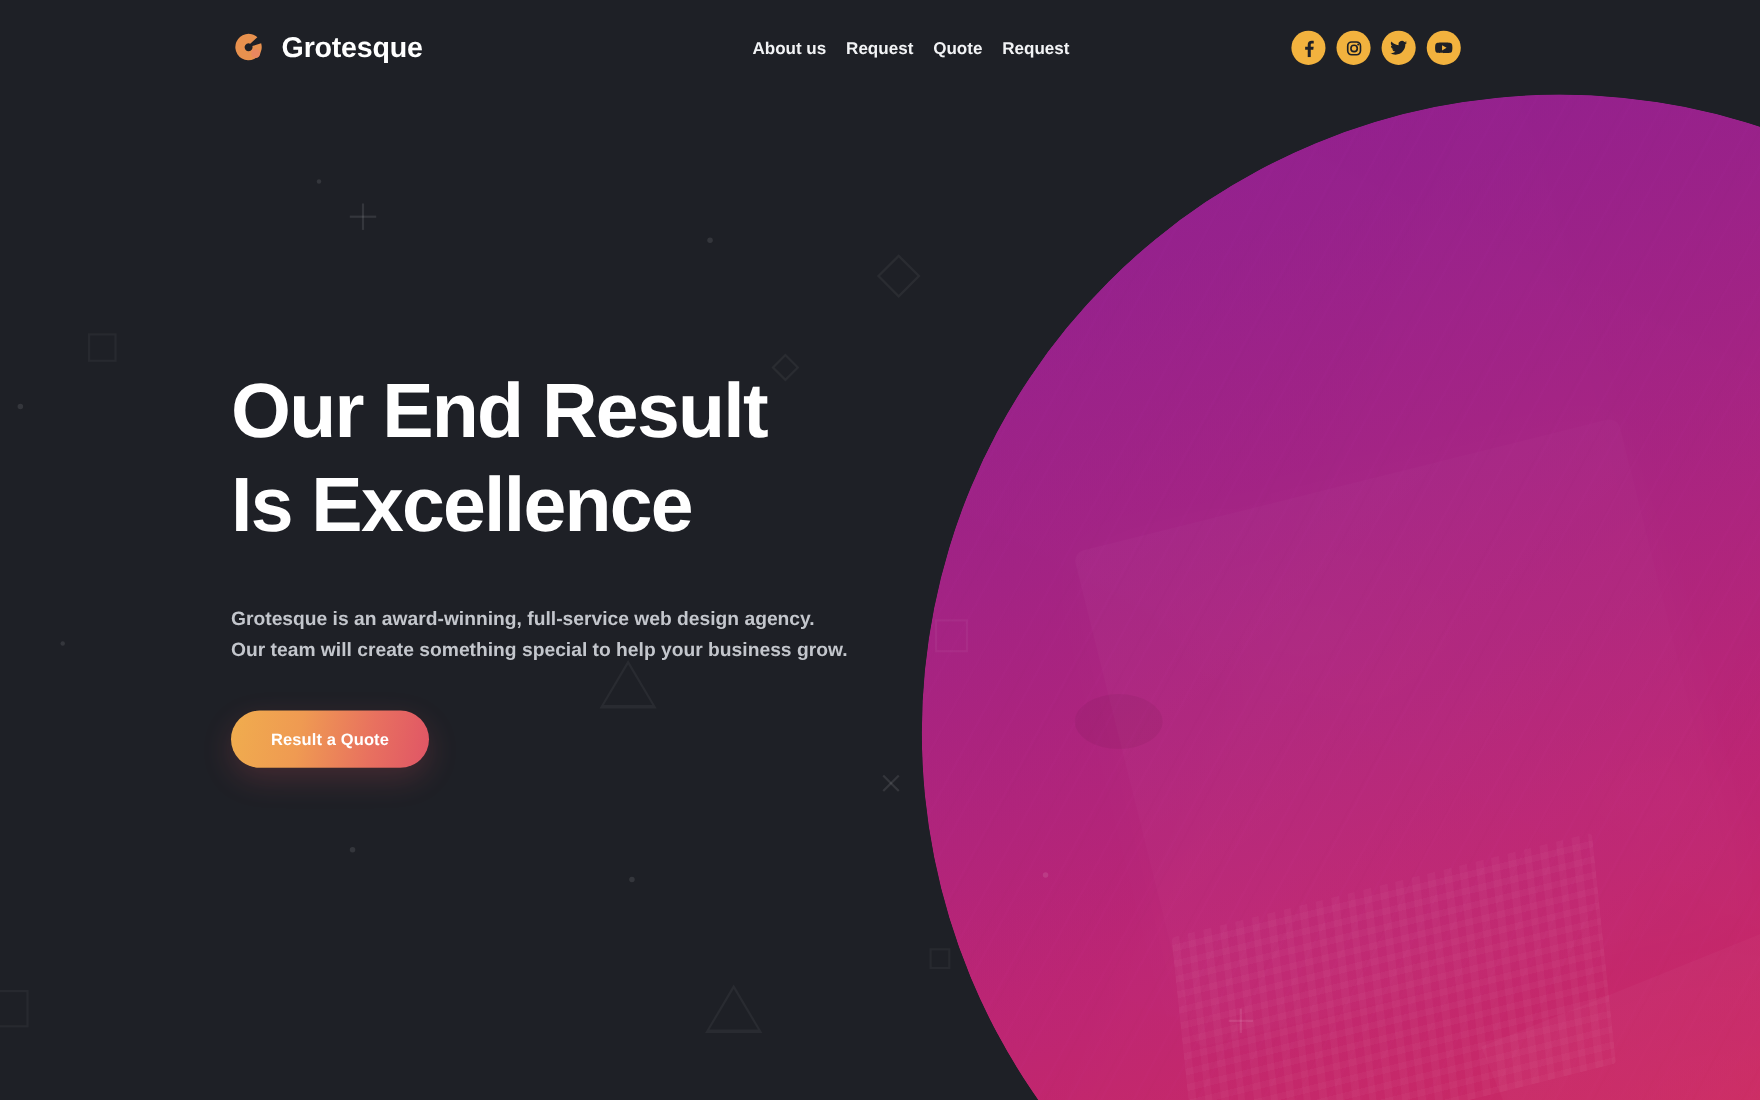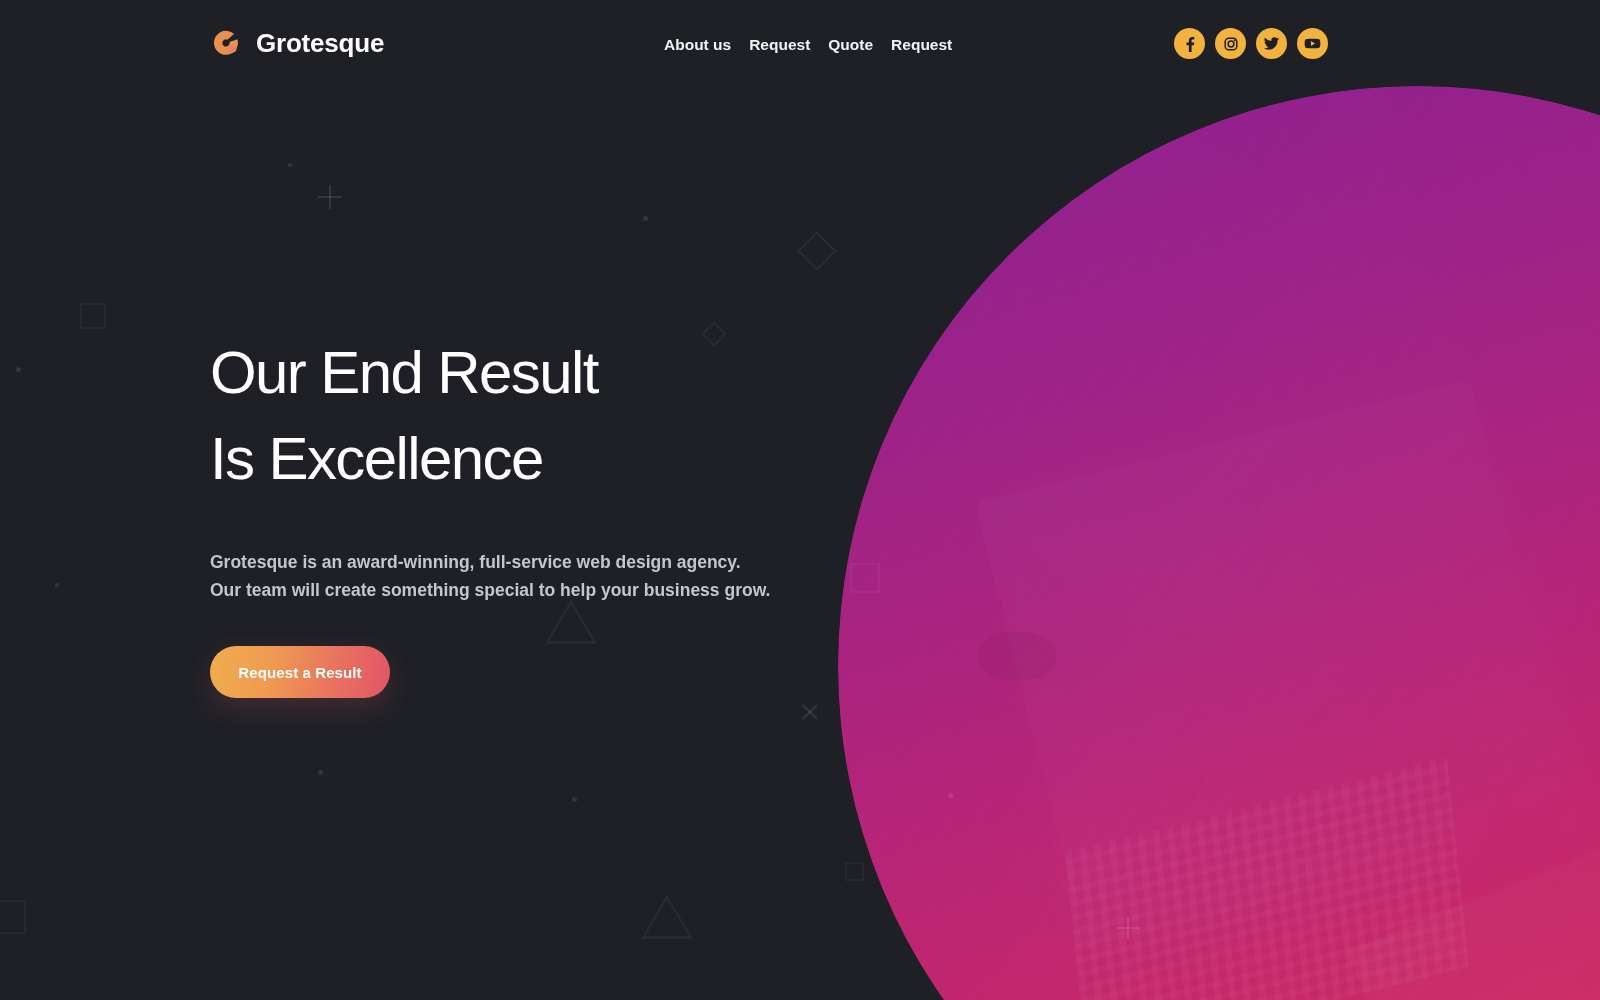--- a/index.html
+++ b/index.html
@@ -159,21 +159,21 @@
   }
   .brand-name{
     color:#ffffff;
     font-size:26px;
     font-weight:700;
     letter-spacing:-.2px;
     line-height:1;
   }
 
   .nav{
-    position:absolute; left:664px; top:34px;
+    position:absolute; left:684px; top:34px;
     display:flex; align-items:center; gap:18px;
   }
   .nav a{
     color:#f2f3f5;
     font-size:15.5px;
     font-weight:600;
     text-decoration:none;
     line-height:22px;
     white-space:nowrap;
   }
@@ -191,23 +191,23 @@
   }
   .soc svg{ display:block; }
 
   
   .hero{
     position:absolute; left:210px; top:330px;
     z-index:10; width:700px;
   }
   .hero h1{
     color:#ffffff;
-    font-size:60px;
+    font-size:70px;
     line-height:86px;
-    font-weight:400;
+    font-weight:700;
     letter-spacing:-1.6px;
     margin-bottom:46px;
     white-space:pre-line;
   }
   .hero p{
     color:#c3c6cc;
     font-size:17.5px;
     line-height:28px;
     font-weight:600;
     white-space:pre-line;
@@ -319,14 +319,14 @@
       </span>
     </a>
   </div>
 </header>
 
 <section class="hero">
   <h1>Our End Result
 Is Excellence</h1>
   <p>Grotesque is an award-winning, full-service web design agency.
 Our team will create something special to help your business grow.</p>
-  <button class="cta">Request a Result</button>
+  <button class="cta">Result a Quote</button>
 </section>
 
 </body></html>

